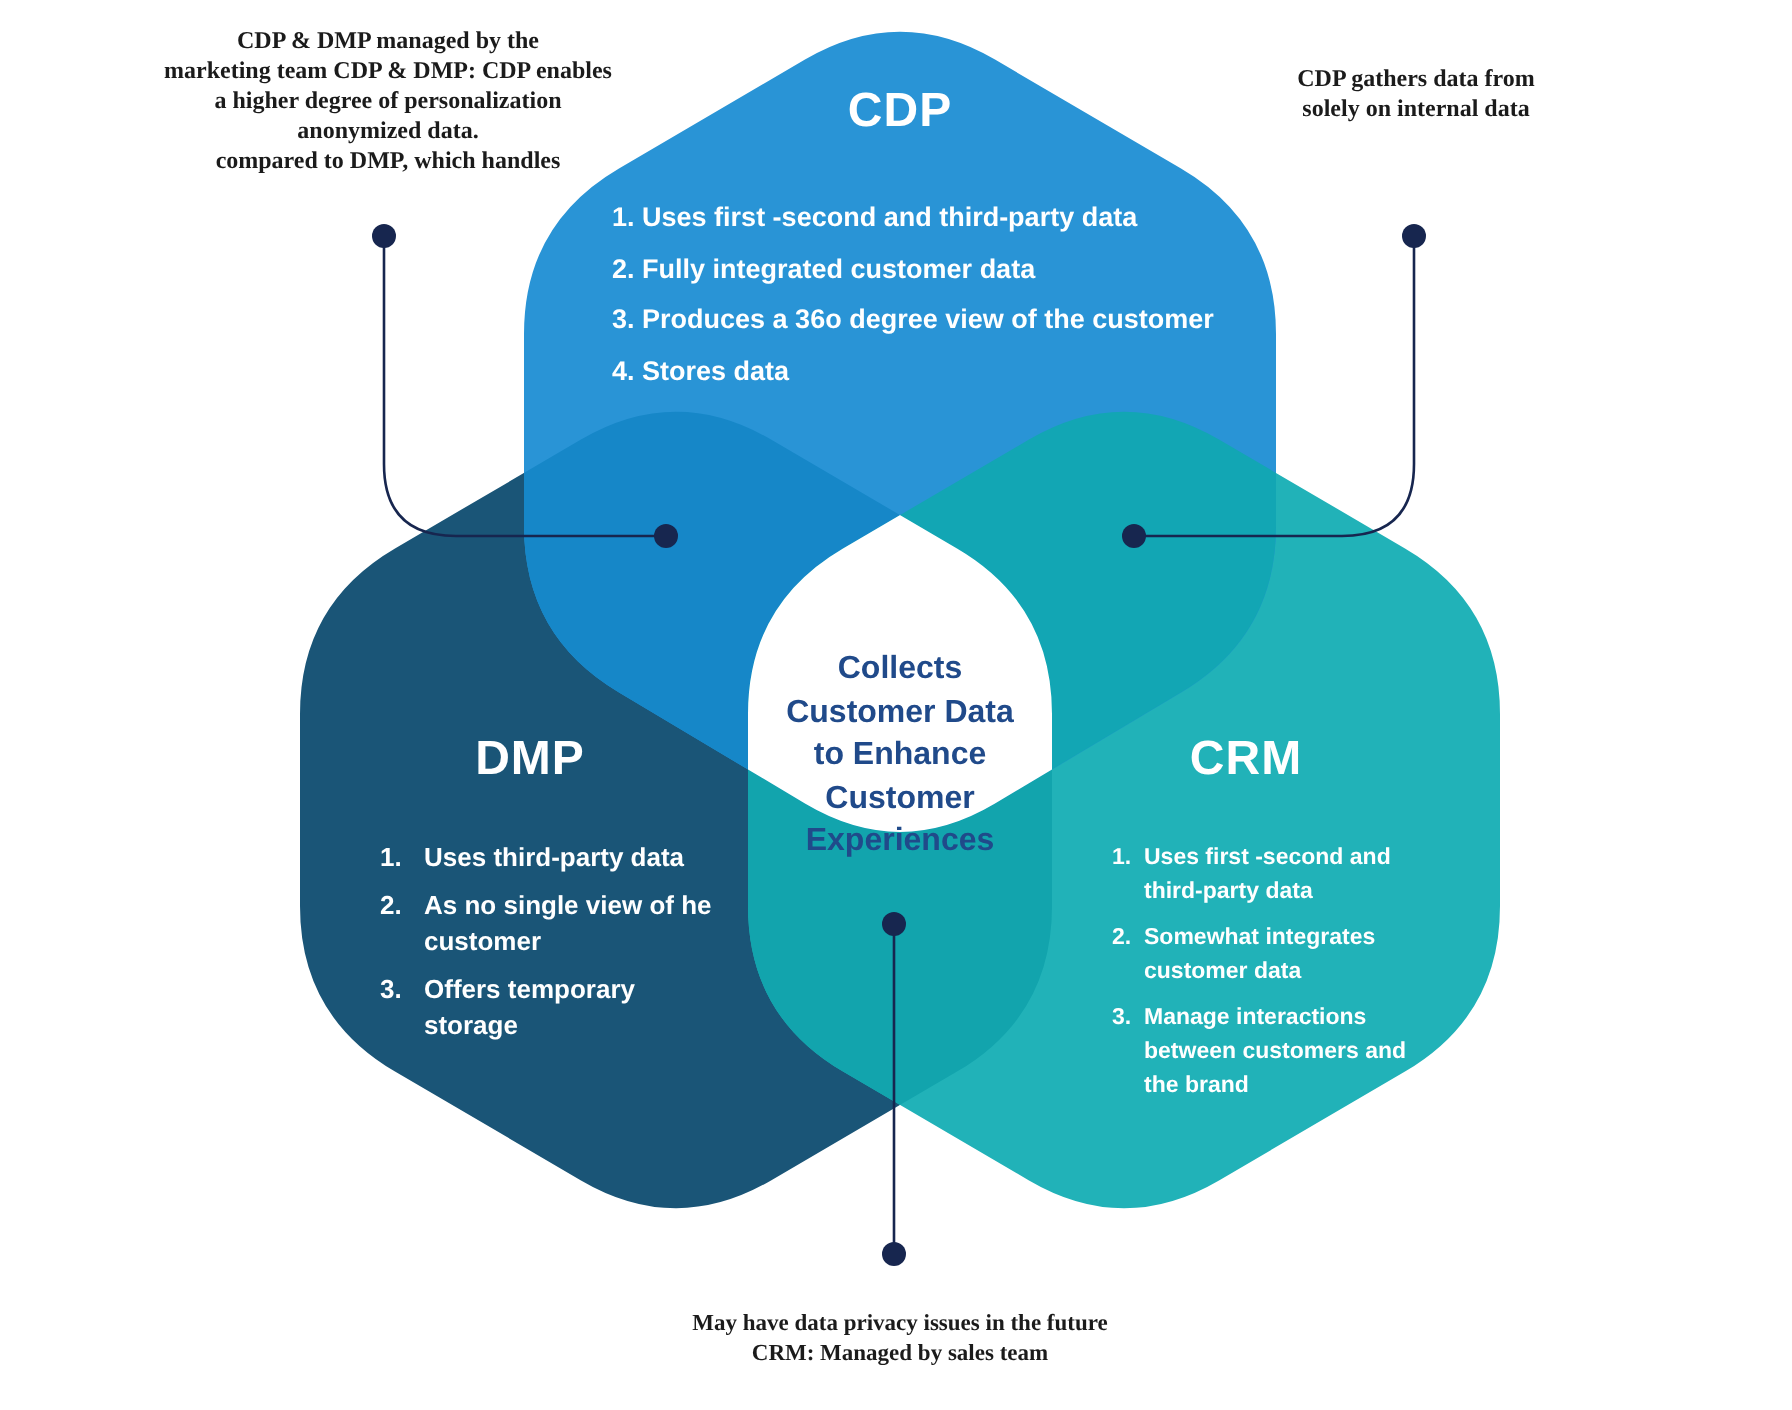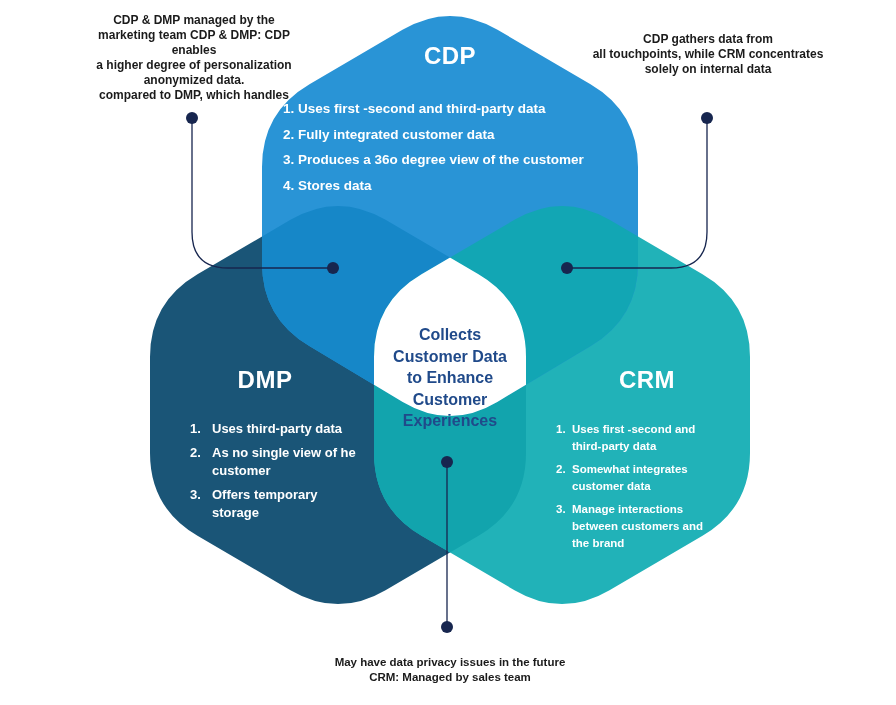--- a/index.html
+++ b/index.html
@@ -1,25 +1,25 @@
 <!DOCTYPE html>
 <html><head>
 <meta charset="utf-8">
 <style>
   html, body { margin: 0; padding: 0; background: #ffffff; }
   body { width: 896px; height: 705px; position: relative; overflow: hidden;
          font-family: "Liberation Sans", "DejaVu Sans", sans-serif; }
   #diagram { position: absolute; left: 0; top: 0; }
   .note { position: absolute; text-align: center; color: #1b1b1b;
-          font-size: 12px; line-height: 15px; font-weight: bold; }
+          font-size: 12px; line-height: 15px; font-weight: bold; font-family: Liberation Serif, serif; }
   .hex-title { position: absolute; color: #ffffff; font-weight: bold;
                text-align: center; font-size: 24px; letter-spacing: 0.5px; }
   .list { position: absolute; color: #ffffff; font-weight: bold; margin: 0; padding: 0; list-style: none; }
   .list li { position: relative; }
-  .cdp-list { left: 283px; top: 100px; font-size: 13.5px; }
+  .cdp-list { left: 306px; top: 100px; font-size: 13.5px; }
   .cdp-list li { height: 25.5px; line-height: 18px; }
   .dmp-list { left: 190px; top: 420px; font-size: 13px; width: 170px; }
   .dmp-list li { line-height: 18px; margin-bottom: 6px; padding-left: 22px; }
   .crm-list { left: 556px; top: 421px; font-size: 11.5px; width: 160px; }
   .crm-list li { line-height: 17px; margin-bottom: 6px; padding-left: 16px; }
   .num { position: absolute; left: 0; top: 0; }
   .center-text { position: absolute; left: 370px; top: 282px; width: 160px;
                  text-align: center; color: #204a8a; font-weight: bold;
                  font-size: 16px; line-height: 21.5px; margin-top: 42px; }
 </style>
@@ -70,32 +70,31 @@
 <div class="note" style="left:75px; top:13px; width:238px;">
   <div>CDP &amp; DMP managed by the</div>
   <div>marketing team CDP &amp; DMP: CDP enables</div>
   <div>a higher degree of personalization</div>
   <div>anonymized data.</div>
   <div>compared to DMP, which handles</div>
 </div>
 
 <div class="note" style="left:588px; top:32px; width:240px;">
   <div>CDP gathers data from</div>
-  <div>all touchpoints, while CRM concentrates</div>
   <div>solely on internal data</div>
 </div>
 
 <div class="note" style="left:300px; top:655px; width:300px; font-size:11.5px;">
   <div>May have data privacy issues in the future</div>
   <div>CRM: Managed by sales team</div>
 </div>
 
 <div class="hex-title" style="left:370px; top:42px; width:160px;">CDP</div>
 <div class="hex-title" style="left:190px; top:366px; width:150px;">DMP</div>
-<div class="hex-title" style="left:587px; top:366px; width:120px;">CRM</div>
+<div class="hex-title" style="left:563px; top:366px; width:120px;">CRM</div>
 
 <ul class="list cdp-list">
   <li><span>1.</span> <span>Uses first -second and third-party data</span></li>
   <li><span>2.</span> <span>Fully integrated customer data</span></li>
   <li><span>3.</span> <span>Produces a 36o degree view of the customer</span></li>
   <li><span>4.</span> <span>Stores data</span></li>
 </ul>
 
 <ul class="list dmp-list">
   <li><span class="num">1.</span><span>Uses third-party data</span></li>

